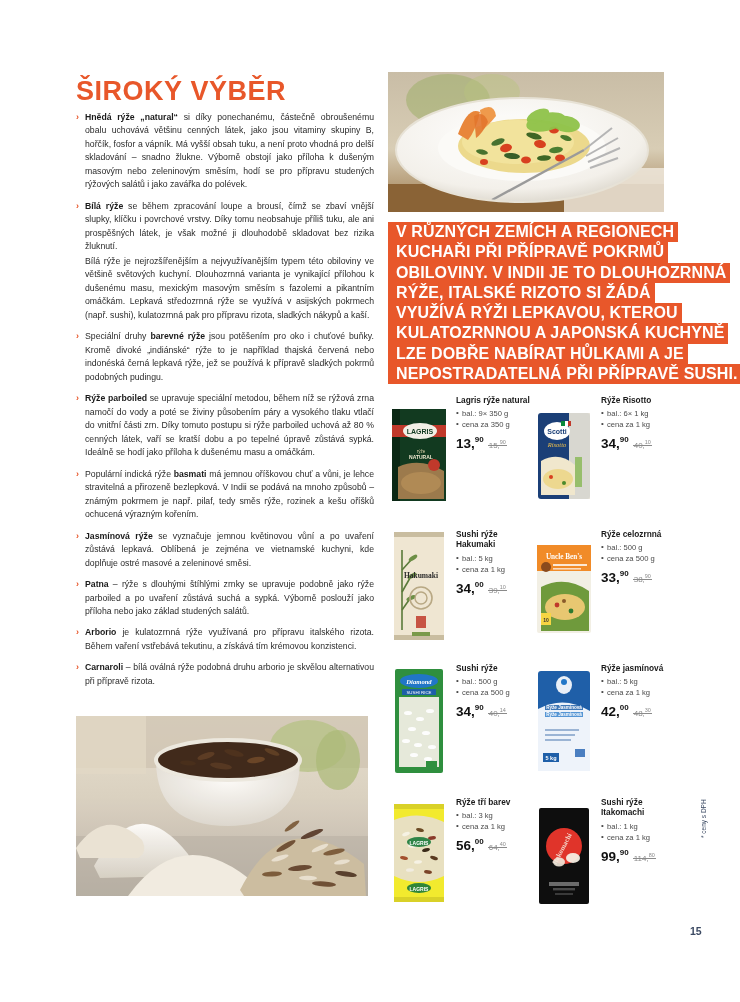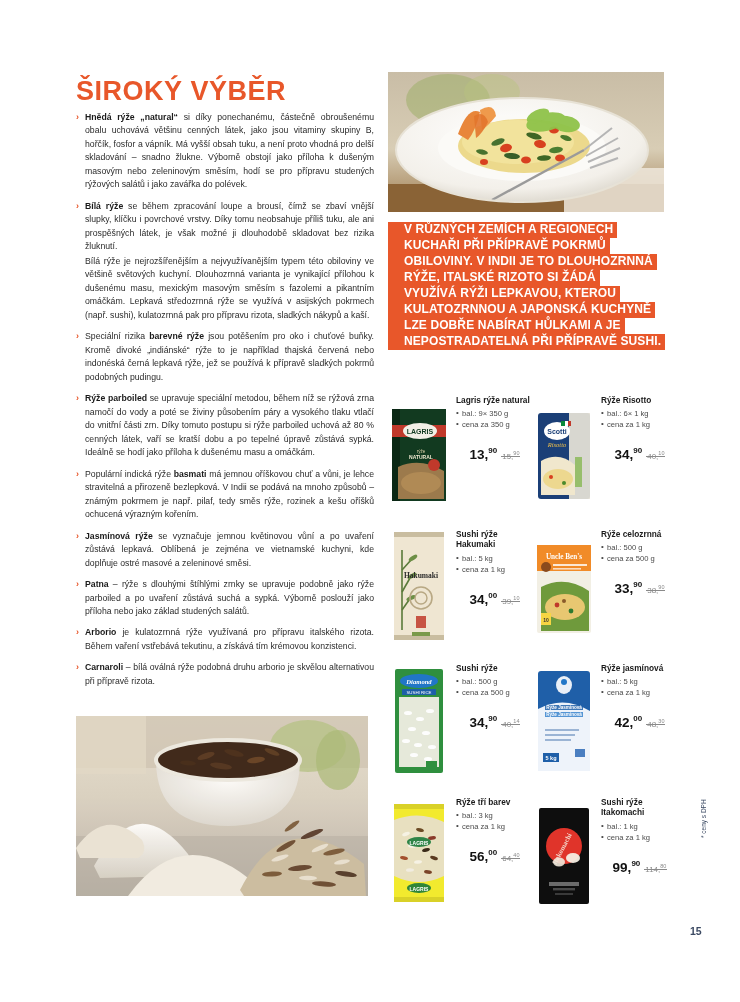--- a/index.html
+++ b/index.html
@@ -44,23 +44,23 @@
     width: 276px; height: 140px; overflow: hidden;
   }
 
   
   .callout {
     position: absolute; left: 388px; top: 222px; width: 278px;
   }
   .callout .cline {
     display: table; 
     background: #e8572a; color: #ffffff;
-    font-size: 12px; font-weight: bold; letter-spacing: 0.1px;
+    font-size: 16px; font-weight: bold; letter-spacing: 0.1px;
     line-height: 1.08;
-    padding: 1px 4px 2px 16px;
+    padding: 1px 4px 2px 8px;
     white-space: nowrap;
   }
 
   
   .grid {
     position: absolute; left: 388px; top: 392px;
     width: 290px;
   }
   .grid-row { display: flex; margin-bottom: 11px; height: 123px; }
   .prod { display: flex; width: 145px; }
@@ -75,21 +75,21 @@
     line-height: 1.25; margin-bottom: 3px;
   }
   .prod-spec {
     font-size: 7.6px; color: #4a4a4a; line-height: 1.45;
     position: relative; padding-left: 6px;
   }
   .prod-spec::before {
     content: "•"; position: absolute; left: 0; top: -1px;
     font-size: 8px; color: #4a4a4a;
   }
-  .price-wrap { margin-top: 17px; display: flex; align-items: flex-start; justify-content: center; }
+  .price-wrap { margin-top: 6px; display: flex; align-items: flex-start; }
   .price-main {
     font-size: 13.5px; font-weight: bold; color: #111;
     line-height: 1;
   }
   .price-main sup { font-size: 8px; vertical-align: super; font-weight: bold; }
   .price-old {
     font-size: 8px; color: #8a8a8a; margin-left: 5px;
     position: relative; line-height: 1; top: 4px;
   }
   .price-old sup { font-size: 5.5px; vertical-align: super; }
@@ -112,21 +112,21 @@
 </head>
 <body>
 
 <div class="page">
 
   <div class="left-col">
     <div class="headline">ŠIROKÝ VÝBĚR</div>
     <div id="paras">
         <div class="para"><span class="bullet">›</span><b>Hnědá rýže „natural“</b><span> si díky ponechanému, částečně obroušenému obalu uchovává většinu cenných látek, jako jsou vitaminy skupiny B, hořčík, fosfor a vápník. Má vyšší obsah tuku, a není proto vhodná pro delší skladování – snadno žlukne. Výborně obstojí jako příloha k dušeným masovým nebo zeleninovým směsím, hodí se pro přípravu studených rýžových salátů i jako zavářka do polévek.</span></div>
         <div class="para"><span class="bullet">›</span><b>Bílá rýže</b><span> se během zpracování loupe a brousí, čímž se zbaví vnější slupky, klíčku i povrchové vrstvy. Díky tomu neobsahuje příliš tuku, ale ani prospěšných látek, je však možné ji dlouhodobě skladovat bez rizika žluknutí.</span><span class="sub">Bílá rýže je nejrozšířenějším a nejvyužívanějším typem této obiloviny ve většině světových kuchyní. Dlouhozrnná varianta je vynikající přílohou k dušenému masu, mexickým masovým směsím s fazolemi a pikantním omáčkám. Lepkavá středozrnná rýže se využívá v asijských pokrmech (např. sushi), kulatozrnná pak pro přípravu rizota, sladkých nákypů a kaší.</span></div>
-        <div class="para"><span class="bullet">›</span><span>Speciální rizika </span><b>barevné rýže</b><span> jsou potěšením pro oko i chuťové buňky. Kromě divoké „indiánské“ rýže to je například thajská červená nebo indonéská černá lepkavá rýže, jež se používá k přípravě sladkých pokrmů podobných pudingu.</span></div>
+        <div class="para"><span class="bullet">›</span><span>Speciální druhy </span><b>barevné rýže</b><span> jsou potěšením pro oko i chuťové buňky. Kromě divoké „indiánské“ rýže to je například thajská červená nebo indonéská černá lepkavá rýže, jež se používá k přípravě sladkých pokrmů podobných pudingu.</span></div>
         <div class="para"><span class="bullet">›</span><b>Rýže parboiled</b><span> se upravuje speciální metodou, během níž se rýžová zrna namočí do vody a poté se živiny působením páry a vysokého tlaku vtlačí do vnitřní části zrn. Díky tomuto postupu si rýže parboiled uchová až 80 % cenných látek, vaří se kratší dobu a po tepelné úpravě zůstává sypká. Ideálně se hodí jako příloha k dušenému masu a omáčkám.</span></div>
         <div class="para"><span class="bullet">›</span><span>Populární indická rýže </span><b>basmati</b><span> má jemnou oříškovou chuť a vůni, je lehce stravitelná a přirozeně bezlepková. V Indii se podává na mnoho způsobů – známým pokrmem je např. pilaf, tedy směs rýže, rozinek a kešu oříšků ochucená výrazným kořením.</span></div>
         <div class="para"><span class="bullet">›</span><b>Jasmínová rýže</b><span> se vyznačuje jemnou květinovou vůní a po uvaření zůstává lepkavá. Oblíbená je zejména ve vietnamské kuchyni, kde doplňuje ostré masové a zeleninové směsi.</span></div>
         <div class="para"><span class="bullet">›</span><b>Patna</b><span> – rýže s dlouhými štíhlými zrnky se upravuje podobně jako rýže parboiled a po uvaření zůstává suchá a sypká. Výborně poslouží jako příloha nebo jako základ studených salátů.</span></div>
         <div class="para"><span class="bullet">›</span><b>Arborio</b><span> je kulatozrnná rýže využívaná pro přípravu italského rizota. Během vaření vstřebává tekutinu, a získává tím krémovou konzistenci.</span></div>
         <div class="para"><span class="bullet">›</span><b>Carnaroli</b><span> – bílá oválná rýže podobná druhu arborio je skvělou alternativou při přípravě rizota.</span></div>
       </div>
   </div>
 
   <div class="photo-bottom">

